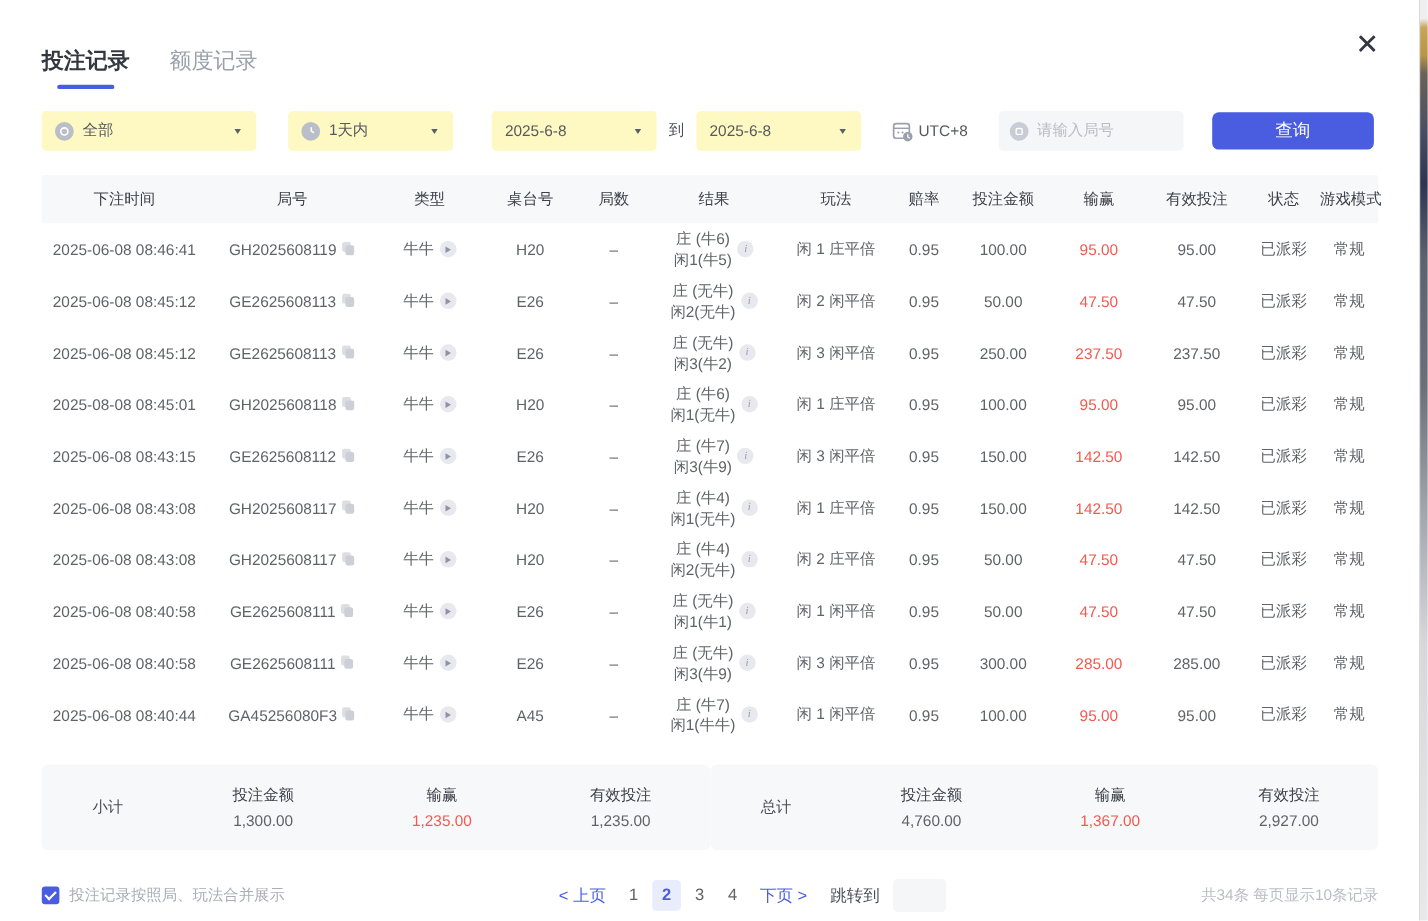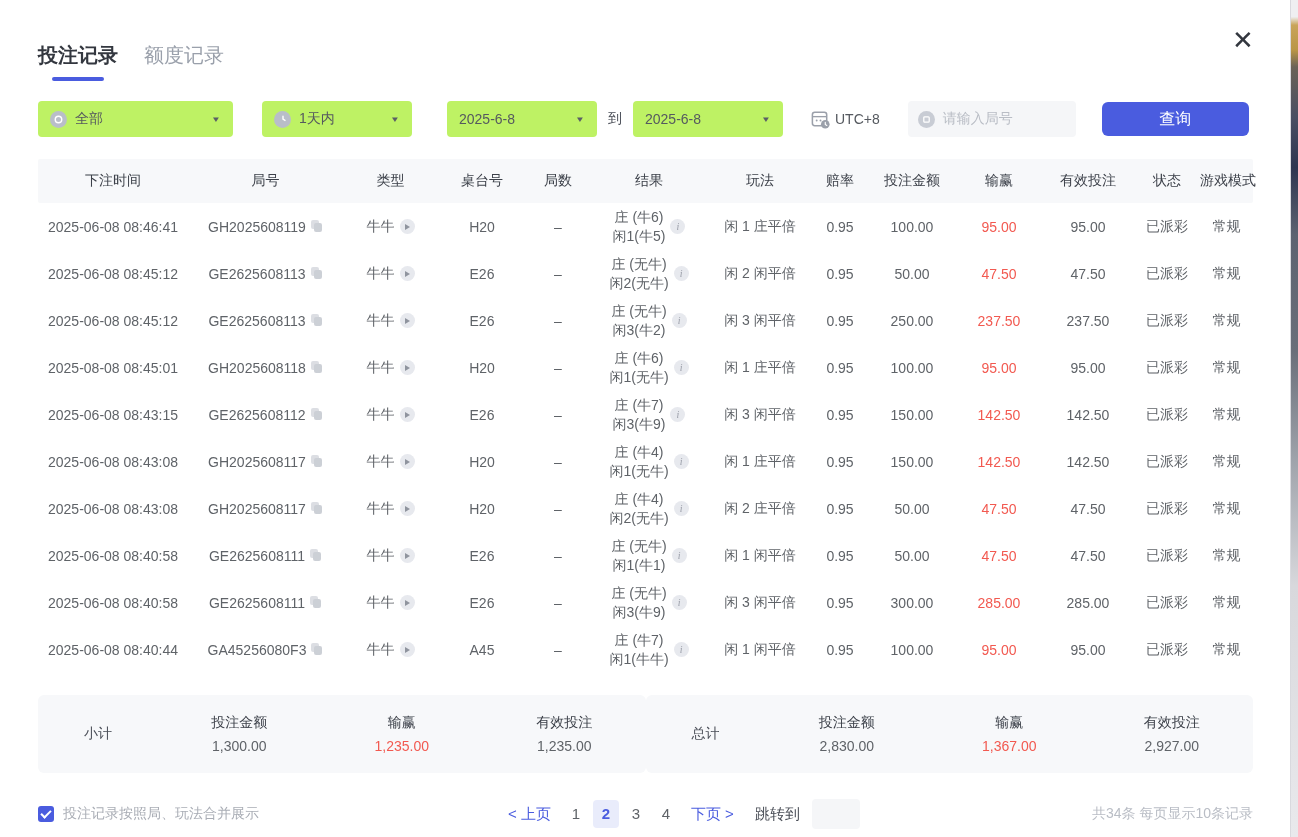--- a/index.html
+++ b/index.html
@@ -19,31 +19,31 @@
   }
 
   
   .tabs-row { display: flex; align-items: flex-start; padding: 42px 38px 0 38px; position: relative; }
   .tab { font-size: 20px; cursor: pointer; position: relative; padding-bottom: 14px; }
   .tab.active { color: #33373f; font-weight: 700; }
   .tab.active::after {
     content: ""; position: absolute; left: 50%; transform: translateX(-50%);
     bottom: 2px; width: 52px; height: 4px; border-radius: 2px; background: #4a5cdf;
   }
-  .tab.inactive { color: #9aa0ab; margin-left: 26px; font-weight: 400; }
+  .tab.inactive { color: #9aa0ab; margin-left: 36px; font-weight: 400; }
   .close-btn {
     position: absolute; right: 33px; top: 26px; width: 28px; height: 28px;
     font-size: 26px; line-height: 28px; text-align: center; color: #33373f; cursor: pointer;
     font-weight: 400;
   }
 
   
   .filter-row { display: flex; align-items: center; margin: 18px 38px 0 38px; height: 36px; }
   .sel {
-    background: #bef264; border-radius: 4px; height: 36px; display: flex; align-items: center;
+    background: #fef9c3; border-radius: 4px; height: 36px; display: flex; align-items: center;
     padding: 0 12px; font-size: 14px; color: #55595f; cursor: pointer;
   }
   .sel .arrow { margin-left: auto; font-size: 10px; color: #5a5e66; transform: scaleY(0.8); }
   .sel-type { width: 195px; }
   .sel-time { width: 150px; margin-left: 29px; }
   .sel-date { width: 150px; }
   .sel-date:first-of-type {}
   .date-from { margin-left: 35px; }
   .to-label { margin: 0 11px; font-size: 14px; color: #4a4e57; }
   .circle-ic {
@@ -506,21 +506,21 @@
       <div class="stat">
         <div class="s-label">有效投注</div>
         <div class="s-value">1,235.00</div>
       </div>
     </div>
 
     <div class="summary-box">
       <div class="summary-label">总计</div>
       <div class="stat">
         <div class="s-label">投注金额</div>
-        <div class="s-value">2,830.00</div>
+        <div class="s-value">4,760.00</div>
       </div>
       <div class="stat">
         <div class="s-label">输赢</div>
         <div class="s-value red">1,367.00</div>
       </div>
       <div class="stat">
         <div class="s-label">有效投注</div>
         <div class="s-value">2,927.00</div>
       </div>
     </div>

